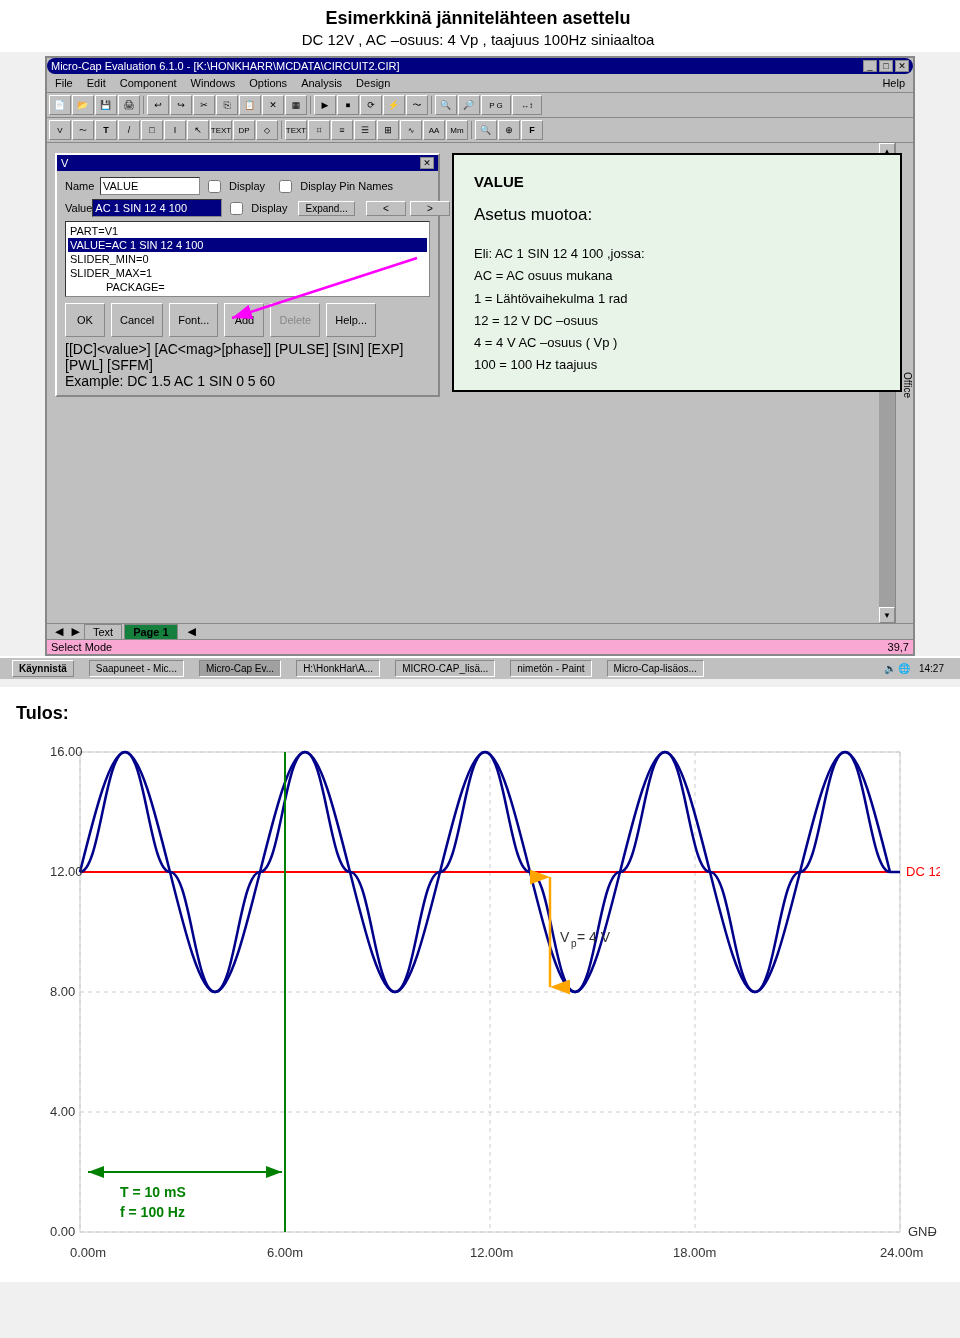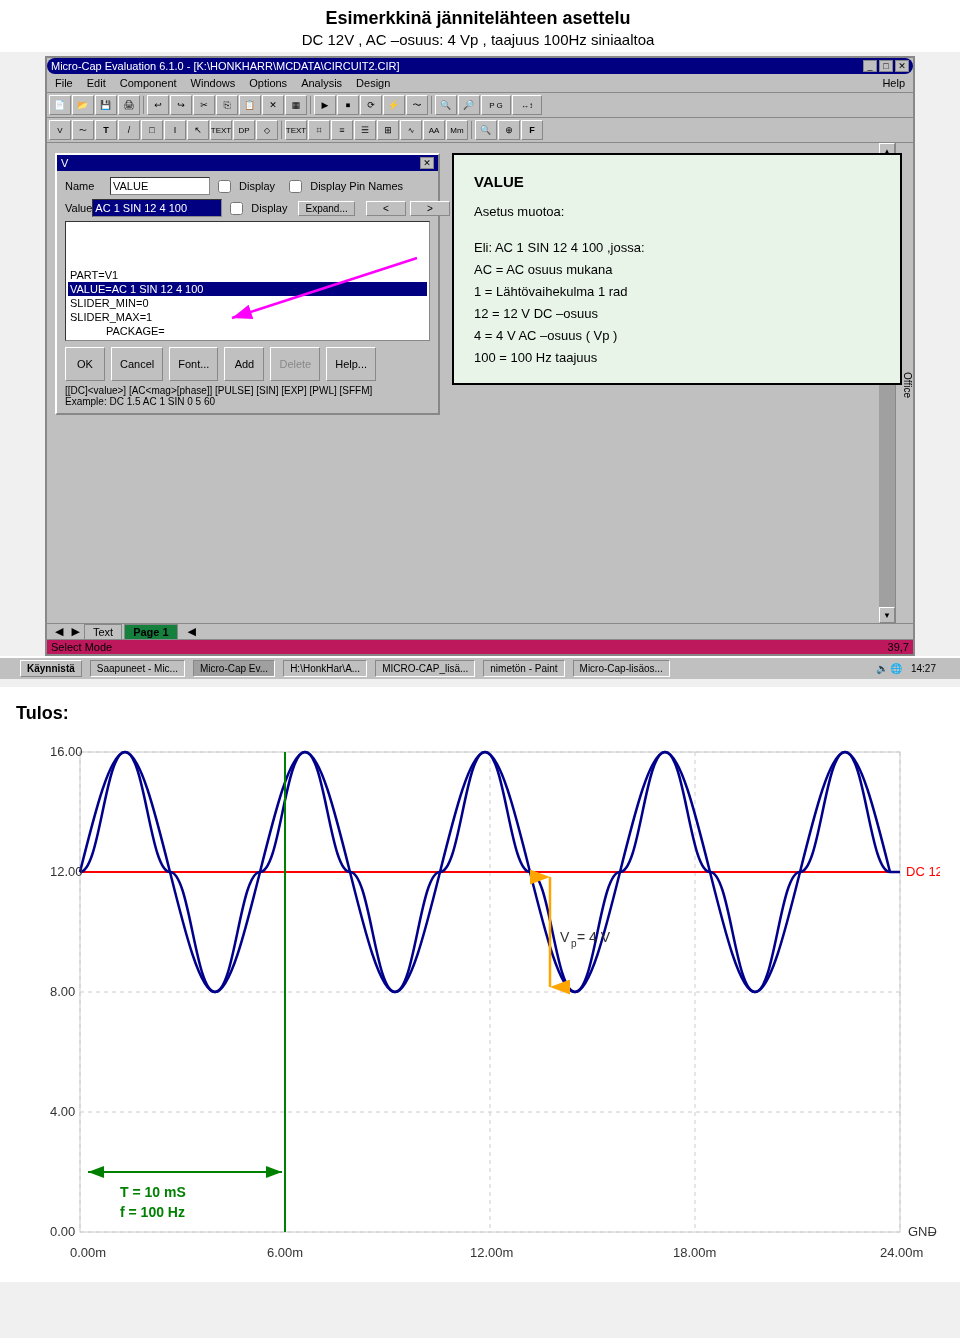--- a/index.html
+++ b/index.html
@@ -145,21 +145,21 @@
     .dialog-body {
       padding: 6px 8px;
     }
     .dialog-row {
       display: flex;
       align-items: center;
       margin-bottom: 4px;
       font-size: 11px;
     }
     .dialog-label {
-      width: 45px;
+      width: 35px;
       font-size: 11px;
     }
     .dialog-input {
       border: 1px inset #888;
       background: white;
       font-size: 11px;
       padding: 1px 2px;
       height: 18px;
     }
     .dialog-checkbox {
@@ -194,30 +194,30 @@
       font-size: 13px;
       line-height: 1.7;
       z-index: 5;
     }
     .annotation-title {
       font-size: 15px;
       font-weight: bold;
       margin-bottom: 6px;
     }
     .annotation-subtitle {
-      font-size: 13px;
+      font-size: 17px;
       margin-bottom: 8px;
     }
     .annotation-line {
       font-size: 13px;
     }
 
     
     .status-bar {
-      background: #be185d;
+      background: #f9a8d4;
       border-top: 1px solid #888;
       display: flex;
       padding: 1px 4px;
       font-size: 11px;
       align-items: center;
       justify-content: space-between;
     }
 
     
     .tab-bar {
@@ -261,23 +261,23 @@
       writing-mode: vertical-rl;
       text-orientation: mixed;
     }
 
     
     .taskbar {
       background: #c0c0c0;
       border-top: 2px solid #fff;
       display: flex;
       align-items: center;
-      padding: 2px 20px;
+      padding: 2px 12px;
       font-size: 10px;
-      gap: 8px;
+      gap: 15px;
       flex-wrap: nowrap;
       overflow: hidden;
     }
     .start-btn {
       background: #c0c0c0;
       border-top: 1px solid #fff;
       border-left: 1px solid #fff;
       border-bottom: 1px solid #888;
       border-right: 1px solid #888;
       font-size: 10px;
@@ -489,37 +489,37 @@
             <span>Display</span>
             &nbsp;
             <button class="dialog-btn" style="font-size:10px; padding: 1px 6px;">Expand...</button>
             &nbsp;
             <button class="dialog-btn" style="font-size:10px; padding: 1px 4px; width:20px;">&lt;</button>
             <button class="dialog-btn" style="font-size:10px; padding: 1px 4px; width:20px;">&gt;</button>
           </span>
         </div>
 
         <div style="background: white; border: 1px inset #888; padding: 2px; margin: 4px 0; font-size: 11px;">
-          <div style="color: #000; padding: 1px 2px; margin-top: 44px;">PART=V1</div>
+          <div style="color: #000; padding: 1px 2px;">PART=V1</div>
           <div style="background: #000080; color: white; padding: 1px 2px;">VALUE=AC 1 SIN 12 4 100</div>
           <div style="color: #000; padding: 1px 2px;">SLIDER_MIN=0</div>
           <div style="color: #000; padding: 1px 2px;">SLIDER_MAX=1</div>
           <div style="color: #000; padding: 1px 2px; margin-left: 36px;">PACKAGE=</div>
         </div>
 
         <div class="dialog-btn-row">
           <button class="dialog-btn">OK</button>
           <button class="dialog-btn">Cancel</button>
           <button class="dialog-btn">Font...</button>
           <button class="dialog-btn">Add</button>
           <button class="dialog-btn" style="color:#888;">Delete</button>
           <button class="dialog-btn">Help...</button>
         </div>
 
-        <div style="font-size: 10px; margin-top: 4px;">
+        <div style="font-size: 14px; margin-top: 4px;">
           <div>[[DC]&lt;value&gt;] [AC&lt;mag&gt;[phase]] [PULSE] [SIN] [EXP] [PWL] [SFFM]</div>
           <div>Example: DC 1.5 AC 1 SIN 0 5 60</div>
         </div>
       </div>
     </div>
 
     <div style="position: absolute; top: 10px; left: 380px; width: 250px; height: 200px;">
       <svg width="250" height="200">
 
         <line x1="75" y1="160" x2="75" y2="170" stroke="black" stroke-width="1.5"></line>

